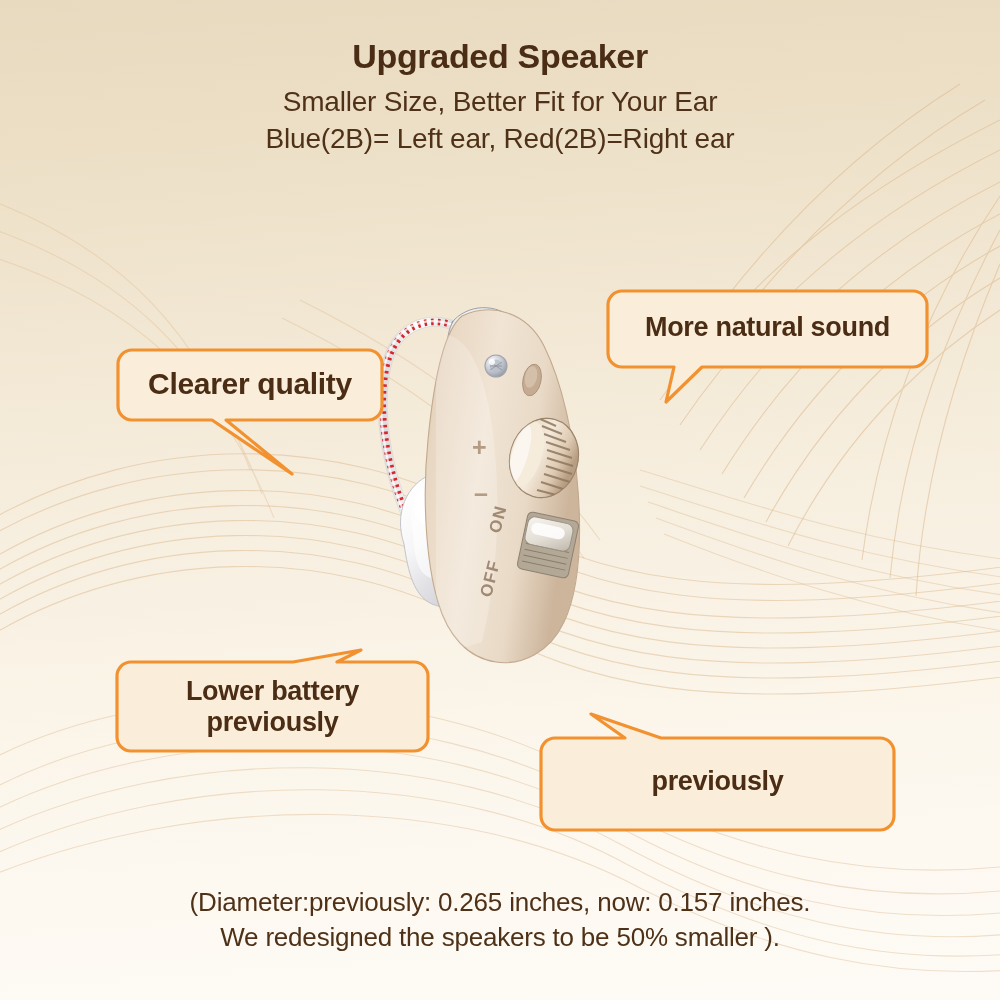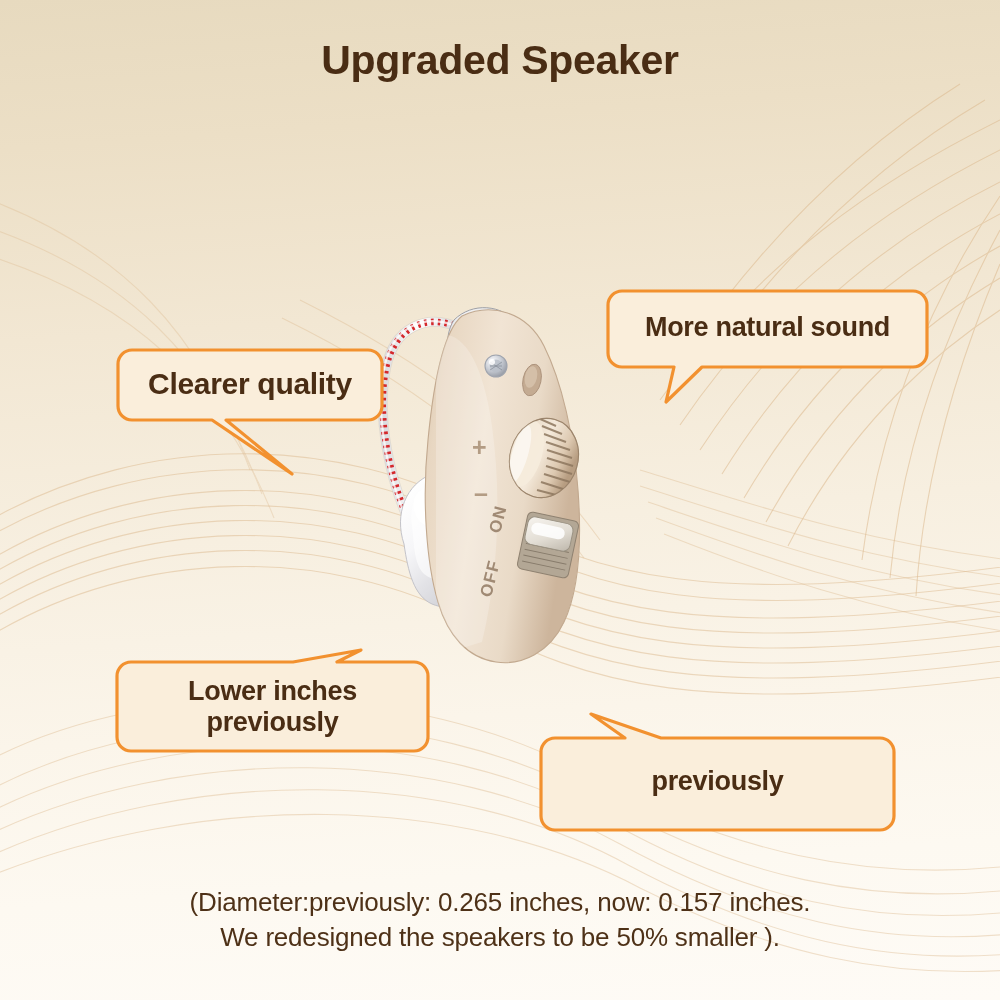--- a/index.html
+++ b/index.html
@@ -20,21 +20,21 @@
       #f7efe0 52%,
       #fbf5ea 70%,
       #fdf9f1 85%,
       #fefbf6 100%);
   }
   .bg-lines{position:absolute;inset:0;}
 
   
   .head-wrap{position:absolute;left:0;top:38px;width:1000px;text-align:center;}
   .title{
-    font-size:41px;font-weight:bold;color:#4a2d14;
+    font-size:34px;font-weight:bold;color:#4a2d14;
     letter-spacing:-.3px;line-height:1.1;
   }
   .sub{
     margin-top:9px;font-size:28px;color:#4e3117;line-height:1.32;
     letter-spacing:-.2px;
   }
 
   
   .bubble{position:absolute;}
   .bubble svg{display:block;overflow:visible;}
@@ -126,20 +126,24 @@
     </g>
     <g fill="none" stroke="#dcb98e" stroke-width="1.1" opacity="0.35">
       <path d="M-10,200 C120,250 200,330 250,470"></path>
       <path d="M-10,228 C126,276 210,356 262,494"></path>
       <path d="M-10,256 C132,302 220,382 274,518"></path>
     </g>
   </svg>
 
   <div class="head-wrap">
     <div class="title">Upgraded Speaker</div>
+    <div class="sub">
+      <div>Smaller Size, Better Fit for Your Ear</div>
+      <div>Blue(2B)= Left ear, Red(2B)=Right ear</div>
+    </div>
   </div>
 
   <div id="product">
     <svg viewBox="0 0 430 400" width="430" height="400">
       <defs>
         <linearGradient id="shellG" x1="0" y1="0" x2="1" y2="0.35">
           <stop offset="0" stop-color="#d9c4ac"></stop>
           <stop offset="0.16" stop-color="#e8d7c2"></stop>
           <stop offset="0.45" stop-color="#f1e4d4"></stop>
           <stop offset="0.74" stop-color="#e9dac7"></stop>
@@ -318,21 +322,21 @@
     <div class="btext">Clearer quality</div>
   </div>
 
   <div class="bubble" id="b-battery">
     <svg width="315" height="105" viewBox="0 0 315 105">
       <path d="M16,14 H178 L246,2 L222,14 H299 a14,14 0 0 1 14,14 V89 a14,14 0 0 1 -14,14 H16
                a14,14 0 0 1 -14,-14 V28 A14,14 0 0 1 16,14 Z" fill="#faeedb" stroke="#f2912f" stroke-width="3.2" stroke-linejoin="round"></path>
     </svg>
     <div class="btext">
       <div>
-        <div>Lower inches</div>
+        <div>Lower battery</div>
         <div>previously</div>
       </div>
     </div>
   </div>
 
   <div class="bubble" id="b-freq">
     <svg width="357" height="120" viewBox="0 0 357 120">
       <path d="M16,26 H86 L52,2 L122,26 H341 a14,14 0 0 1 14,14 V104 a14,14 0 0 1 -14,14 H16
                a14,14 0 0 1 -14,-14 V40 A14,14 0 0 1 16,26 Z" fill="#faeedb" stroke="#f2912f" stroke-width="3.2" stroke-linejoin="round"></path>
     </svg>

